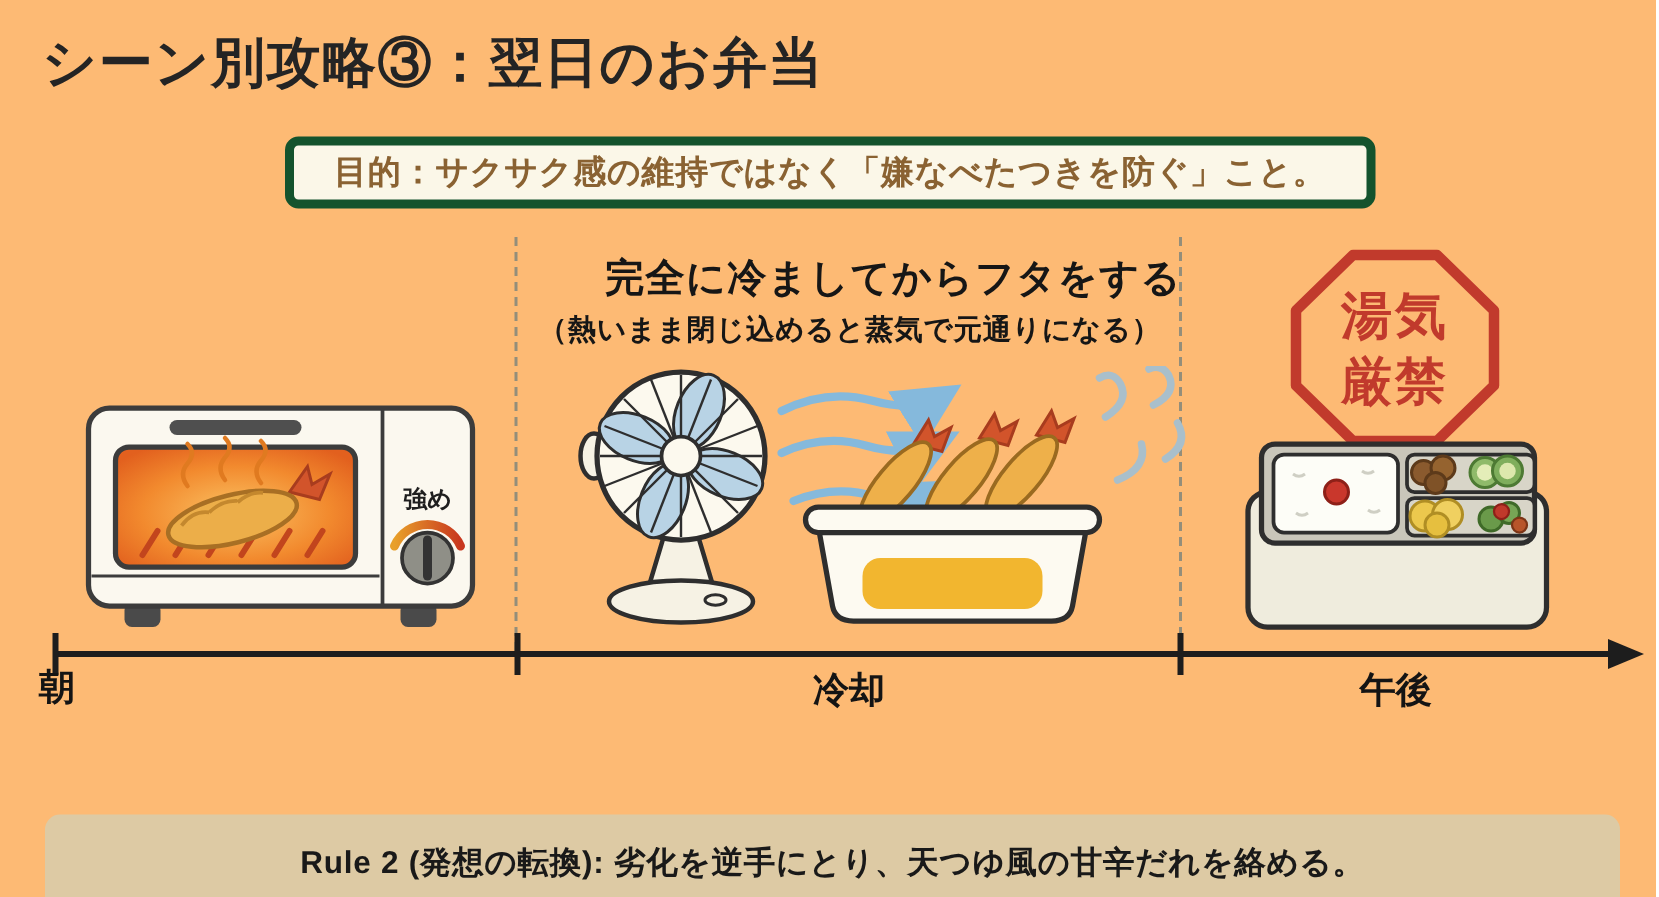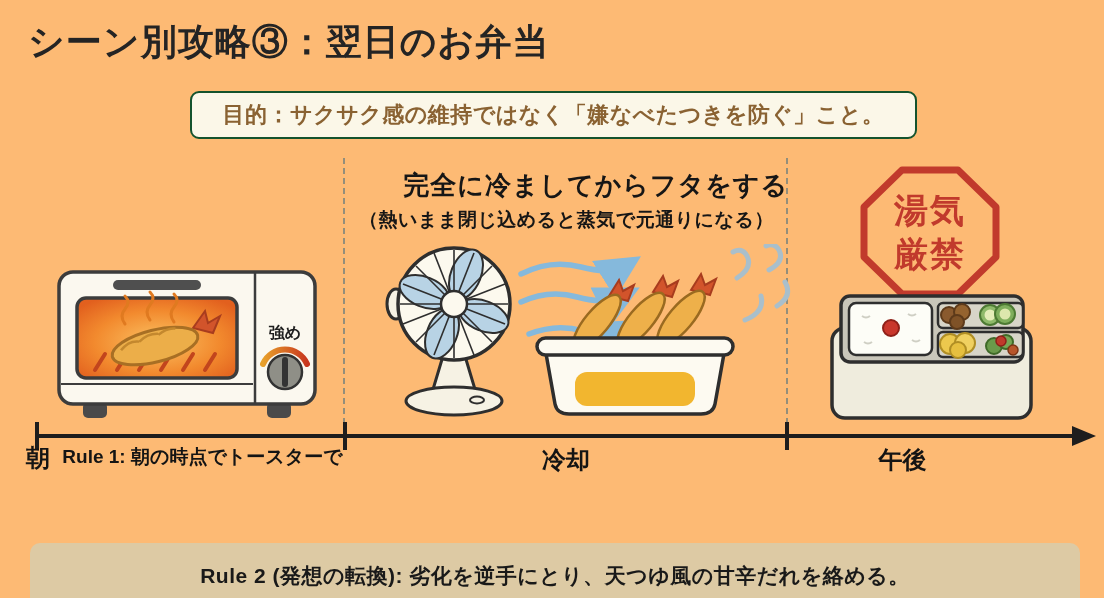--- a/index.html
+++ b/index.html
@@ -8,21 +8,21 @@
     background:#fdba74;
     font-family:Liberation Sans, sans-serif;
     color:#1e1e1e;
   }
   .abs{position:absolute;}
   .page-title{
     left:28px;top:18px;font-size:36px;font-weight:bold;color:#242424;letter-spacing:1px;
   }
   .purpose-box{
     left:190px;top:91px;width:727px;height:48px;
-    border:2px solid #14532d;border-radius:9px;background:#fbf7e8;
+    border:6px solid #14532d;border-radius:9px;background:#fbf7e8;
     display:flex;align-items:center;justify-content:center;
     font-size:22px;font-weight:bold;color:#8a6232;letter-spacing:0.5px;box-sizing:border-box;
   }
   .dashed-divider{
     top:158px;height:276px;width:0;border-left:2px dashed #948e7a;
   }
   .cooling-head{
     left:345px;top:168px;width:443px;text-align:center;
   }
   .cooling-head .h1{font-size:26px;font-weight:bold;color:#161616;letter-spacing:1px;text-align:right;}
@@ -228,22 +228,21 @@
   <svg class="abs" style="left:0;top:418px;" width="1106" height="36" viewBox="0 0 1106 36">
     <line x1="37" y1="18" x2="1078" y2="18" stroke="#1d1d1d" stroke-width="4"></line>
     <polygon points="1072,8 1096,18 1072,28" fill="#1d1d1d"></polygon>
     <line x1="37" y1="4" x2="37" y2="32" stroke="#1d1d1d" stroke-width="4"></line>
     <line x1="345" y1="4" x2="345" y2="32" stroke="#1d1d1d" stroke-width="4"></line>
     <line x1="787" y1="4" x2="787" y2="32" stroke="#1d1d1d" stroke-width="4"></line>
   </svg>
 
   <div class="abs timeline-label" style="left:14px;top:442px;width:48px;">朝</div>
   <div class="abs rule1-note">
-    <div>Rule 1: 朝の時点でトースターで</div>
   </div>
   <div class="abs timeline-label" style="left:345px;top:444px;width:442px;text-align:center;">冷却</div>
-  <div class="abs timeline-label" style="left:790px;top:444px;width:225px;">午後</div>
+  <div class="abs timeline-label" style="left:818px;top:444px;width:225px;">午後</div>
 
   <div class="abs rule2-box">
     <div>Rule 2 (発想の転換): 劣化を逆手にとり、天つゆ風の甘辛だれを絡める。</div>
   </div>
 
 </div>
 
 </body></html>

